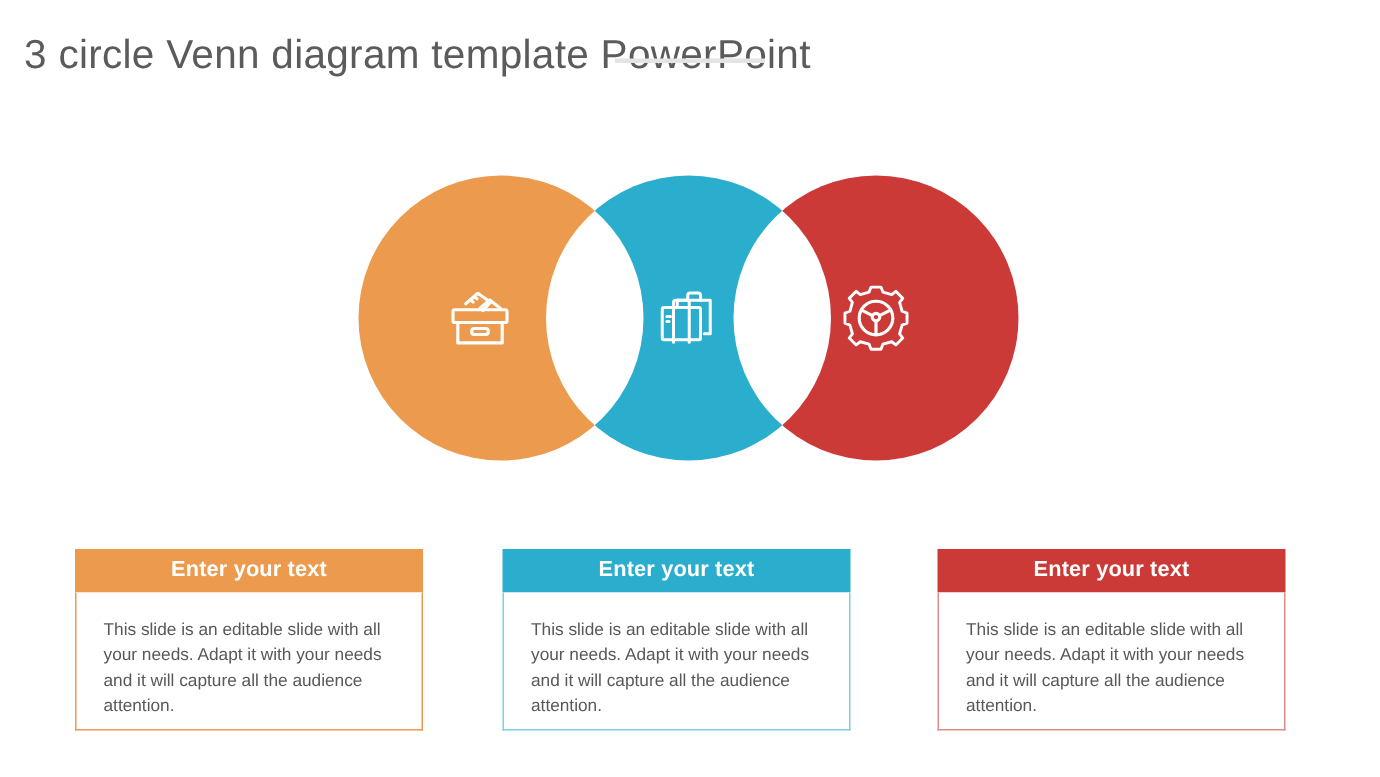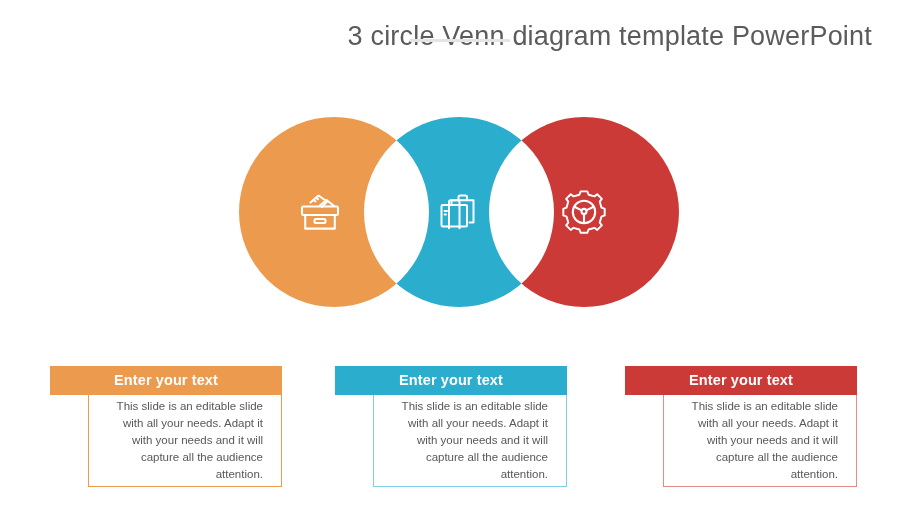--- a/index.html
+++ b/index.html
@@ -12,24 +12,24 @@
     height: 518px;
     background: #ffffff;
     font-family: "Liberation Sans", sans-serif;
     overflow: hidden;
     position: relative;
   }
 
   
   .title-wrap {
     position: absolute;
-    left: 0;
+    left: 16px;
     top: 18px;
     width: 872px;
-    text-align: right;
+    text-align: left;
   }
   .page-title {
     font-family: "Liberation Sans", sans-serif;
     font-size: 27px;
     font-weight: 400;
     color: #5b5b5b;
     letter-spacing: 0.2px;
     line-height: 36px;
     white-space: nowrap;
   }
@@ -79,24 +79,23 @@
     font-size: 14.5px;
     font-weight: bold;
     font-family: "Liberation Sans", sans-serif;
     letter-spacing: 0.1px;
   }
   .card-body {
     border-style: solid;
     border-width: 0 1px 1px 1px;
     height: 92px;
     box-sizing: border-box;
-    padding: 3px 18px 0 18px;
-    text-align: right;
+    padding: 17px 18px 0 18px;
+    text-align: left;
     background: #ffffff;
-    margin-left: 38px;
   }
   .card-text {
     font-size: 11.5px;
     line-height: 17px;
     color: #58585a;
     font-family: "Liberation Sans", sans-serif;
   }
 </style>
 </head>
 <body style="background: rgb(255, 255, 255);">

